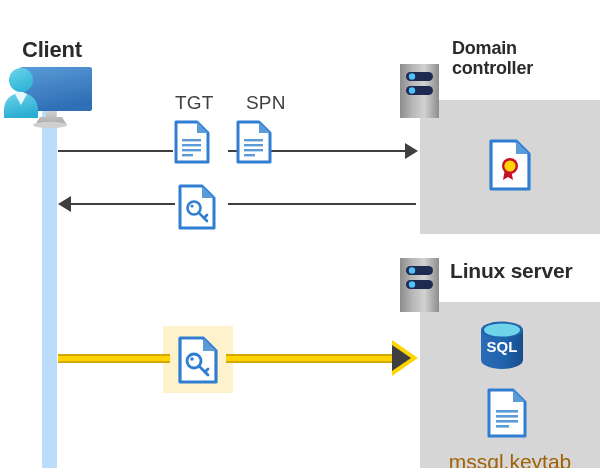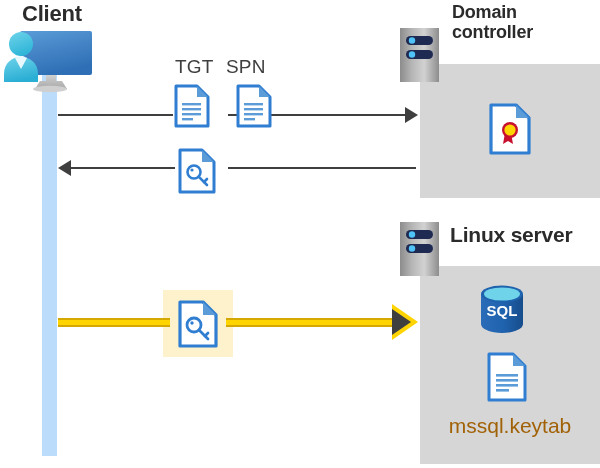--- a/index.html
+++ b/index.html
@@ -12,21 +12,21 @@
     font-family: "Liberation Sans", sans-serif;
     -webkit-font-smoothing: antialiased;
   }
   #canvas {
     position: relative;
     width: 600px;
     height: 468px;
     background: #ffffff;
     overflow: hidden;
   }
-  .abs { position: absolute; }
+  .abs { position: absolute; margin-top: 36px; }
 
   
   .title {
     font-weight: bold;
     color: #2b2b2b;
     letter-spacing: -0.2px;
     line-height: 1.12;
   }
   #client-title {
     left: 22px; top: 2px;
@@ -125,21 +125,21 @@
     background: #fdf2cc;
   }
 
   
   .doc-label {
     font-size: 19px;
     color: #3f3f3f;
     letter-spacing: 0.2px;
   }
   #tgt-label { left: 175px; top: 56px; text-align: right; }
-  #spn-label { left: 226px; top: 56px; }
+  #spn-label { left: 246px; top: 56px; }
 
   #keytab-label {
     left: 420px; top: 414px;
     width: 180px;
     text-align: center;
     font-size: 21px;
     color: #a16207;
   }
 
   

